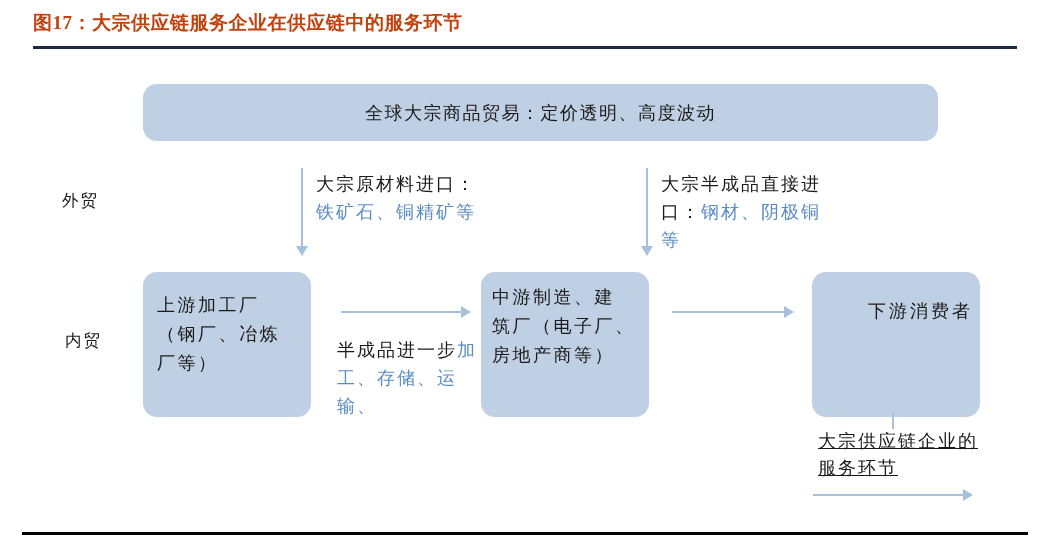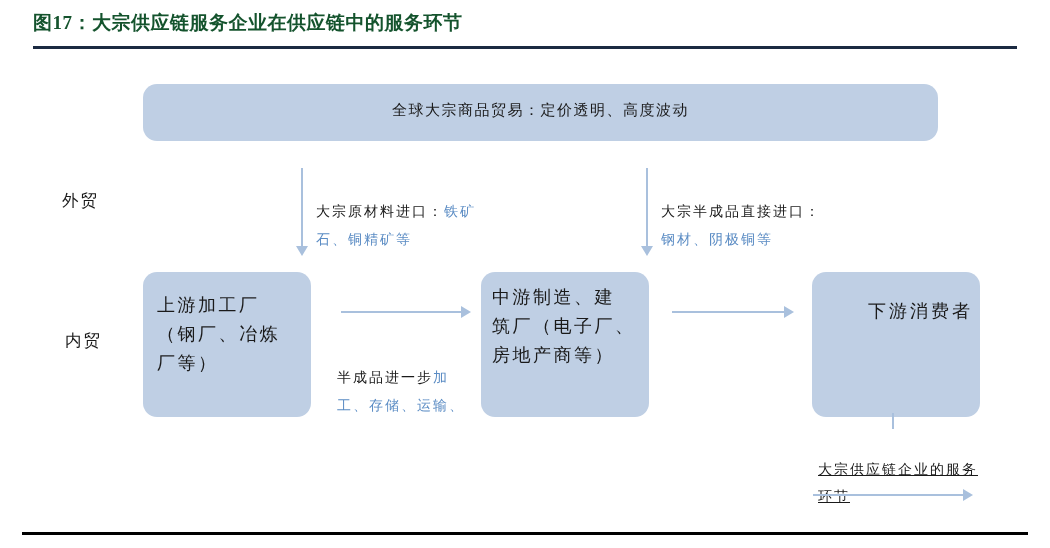--- a/index.html
+++ b/index.html
@@ -15,21 +15,21 @@
     font-family: "Liberation Serif", "DejaVu Serif", serif;
   }
 
   
   #figure-title {
     position: absolute;
     left: 33px;
     top: 10px;
     font-size: 19px;
     font-weight: bold;
-    color: #14532d;
+    color: #c2410c;
     letter-spacing: 0.5px;
     white-space: nowrap;
     font-family: "Liberation Serif", "DejaVu Serif", serif;
   }
   #title-rule {
     position: absolute;
     left: 33px;
     top: 46px;
     width: 984px;
     height: 3px;
@@ -66,21 +66,21 @@
     top: 84px;
     width: 795px;
     height: 57px;
   }
   #banner-text {
     position: absolute;
     left: 143px;
     top: 101px;
     width: 795px;
     text-align: center;
-    font-size: 15px;
+    font-size: 18px;
     letter-spacing: 1.5px;
     color: #1a1a1a;
   }
 
   
   .row-label {
     position: absolute;
     font-size: 16.5px;
     letter-spacing: 2px;
     color: #1a1a1a;
@@ -137,26 +137,25 @@
     border-bottom: 6px solid transparent;
     border-left: 10px solid #a9c0dd;
   }
   #h-arrow-1 { left: 341px; top: 306px; width: 130px; }
   #h-arrow-2 { left: 672px; top: 306px; width: 122px; }
   #h-arrow-3 { left: 813px; top: 489px; width: 160px; }
 
   
   .annot {
     position: absolute;
-    font-size: 14px;
+    font-size: 18px;
     line-height: 28px;
     letter-spacing: 2px;
     color: #1a1a1a;
     font-family: "Liberation Serif", "DejaVu Serif", serif;
-    margin-top: 28px;
   }
   .hl { color: #5b8cc4; }
 
   #annot-import-raw { left: 316px; top: 170px; width: 160px; }
   #annot-import-semi { left: 661px; top: 170px; width: 160px; }
   #annot-process    { left: 337px; top: 336px; width: 140px; }
   #annot-service    { left: 818px; top: 428px; width: 165px; line-height: 27px; text-decoration: underline; }
 
   
   #service-connector {

